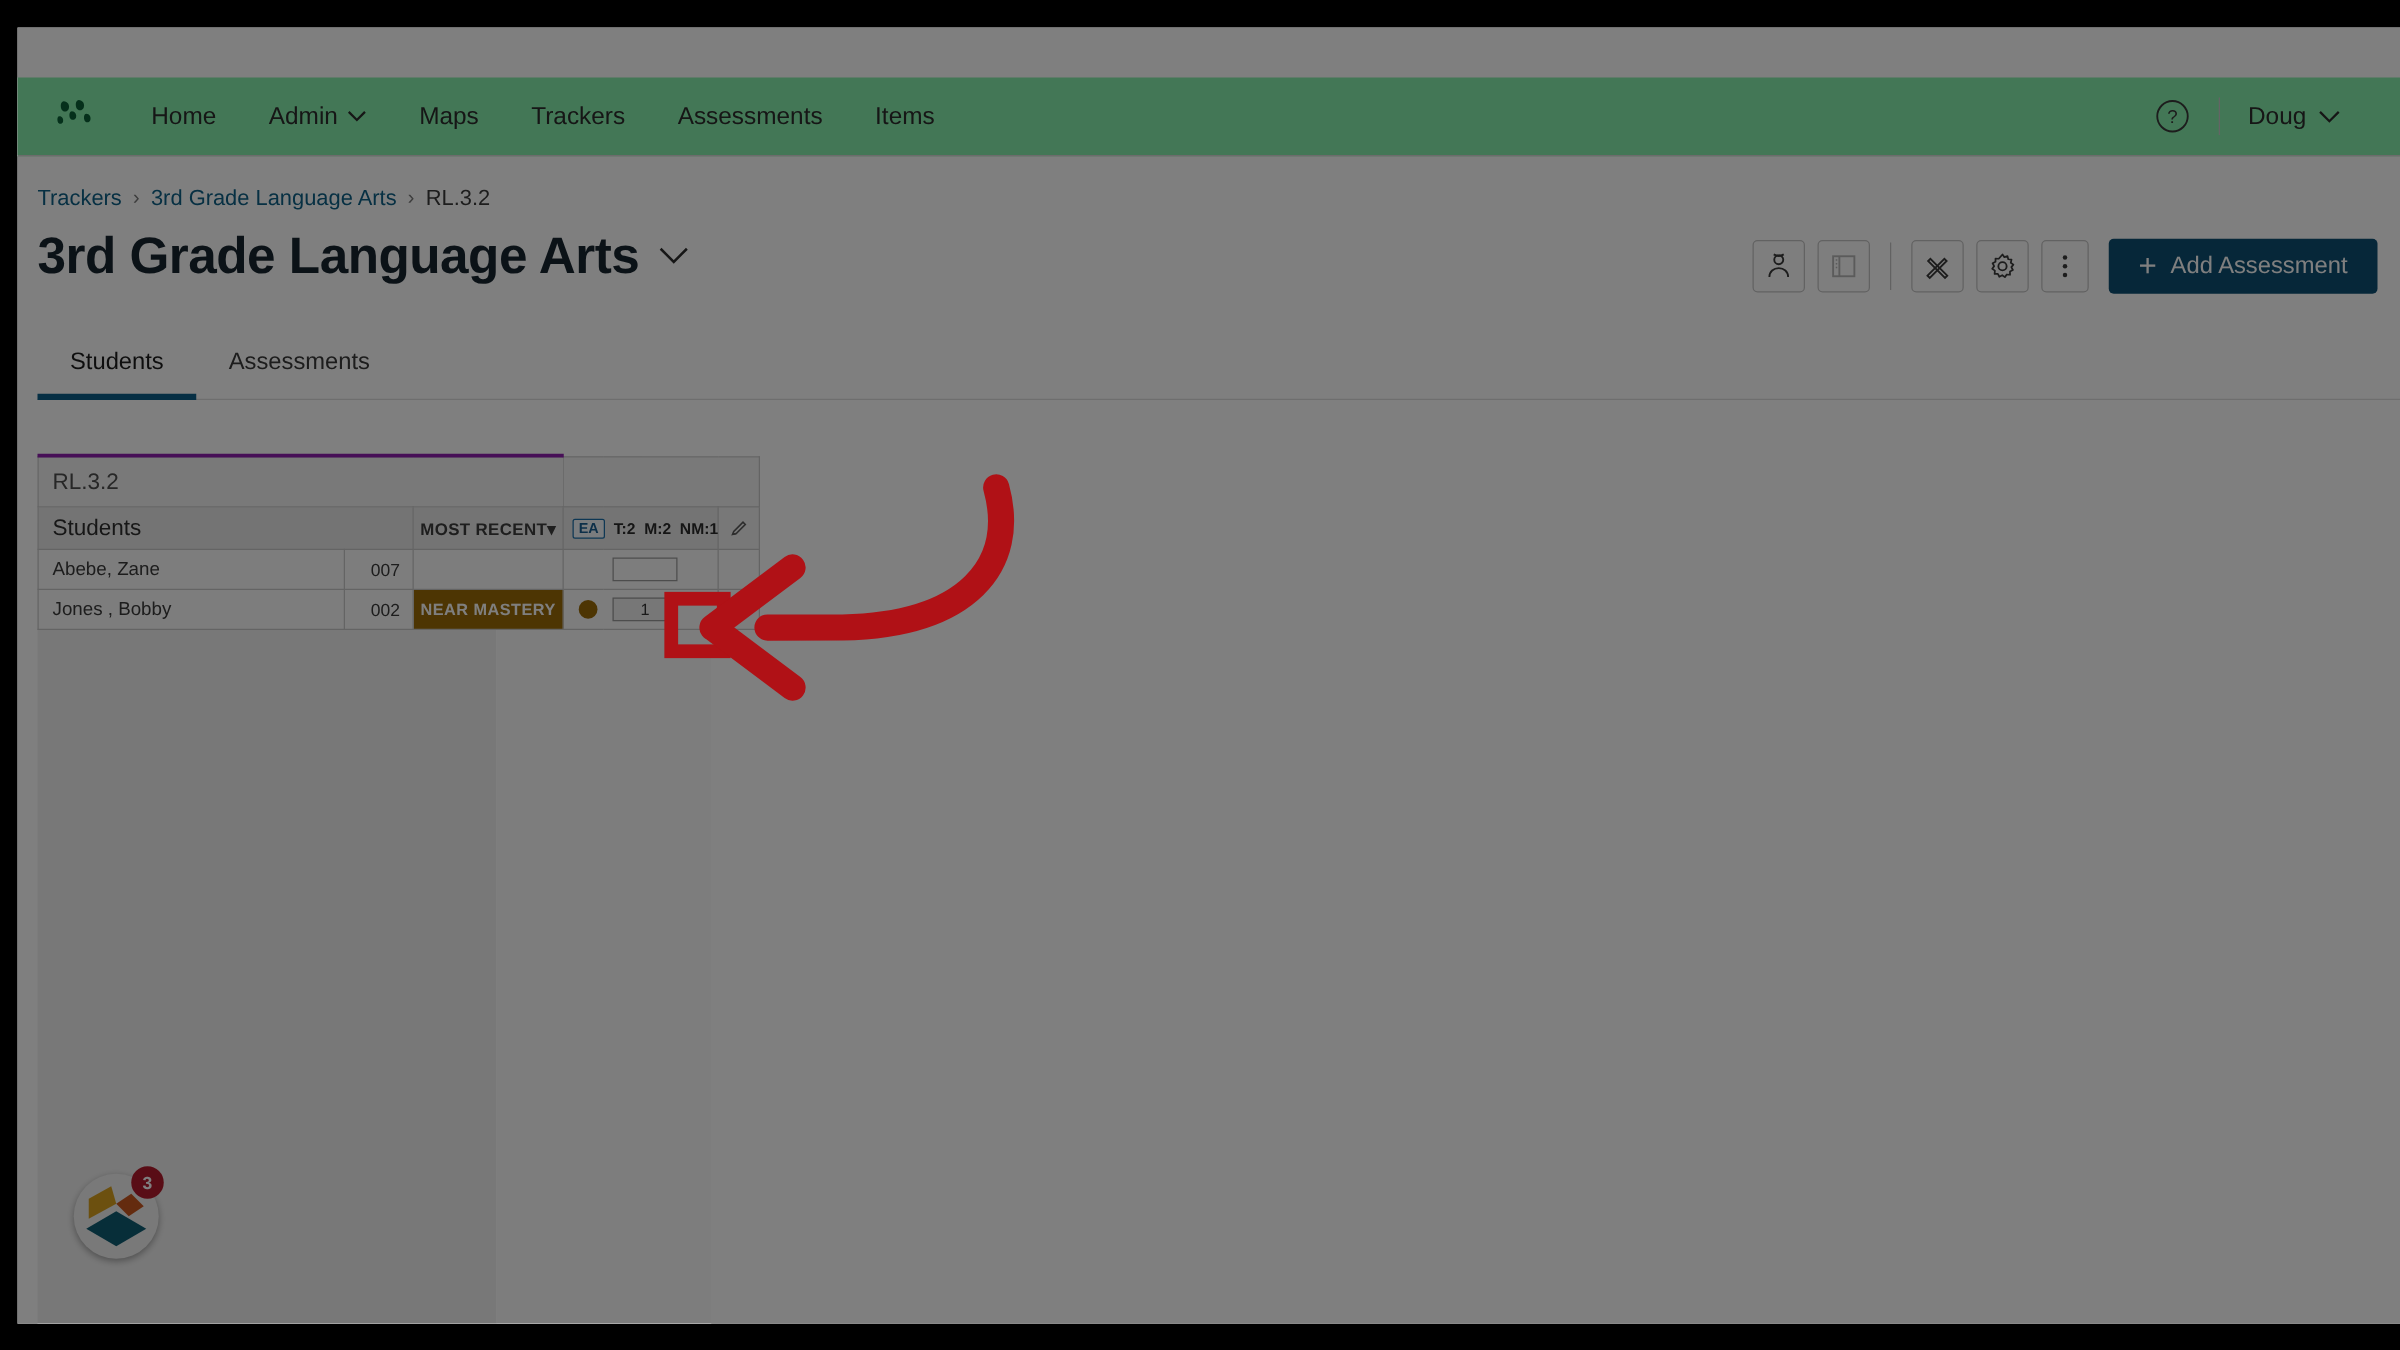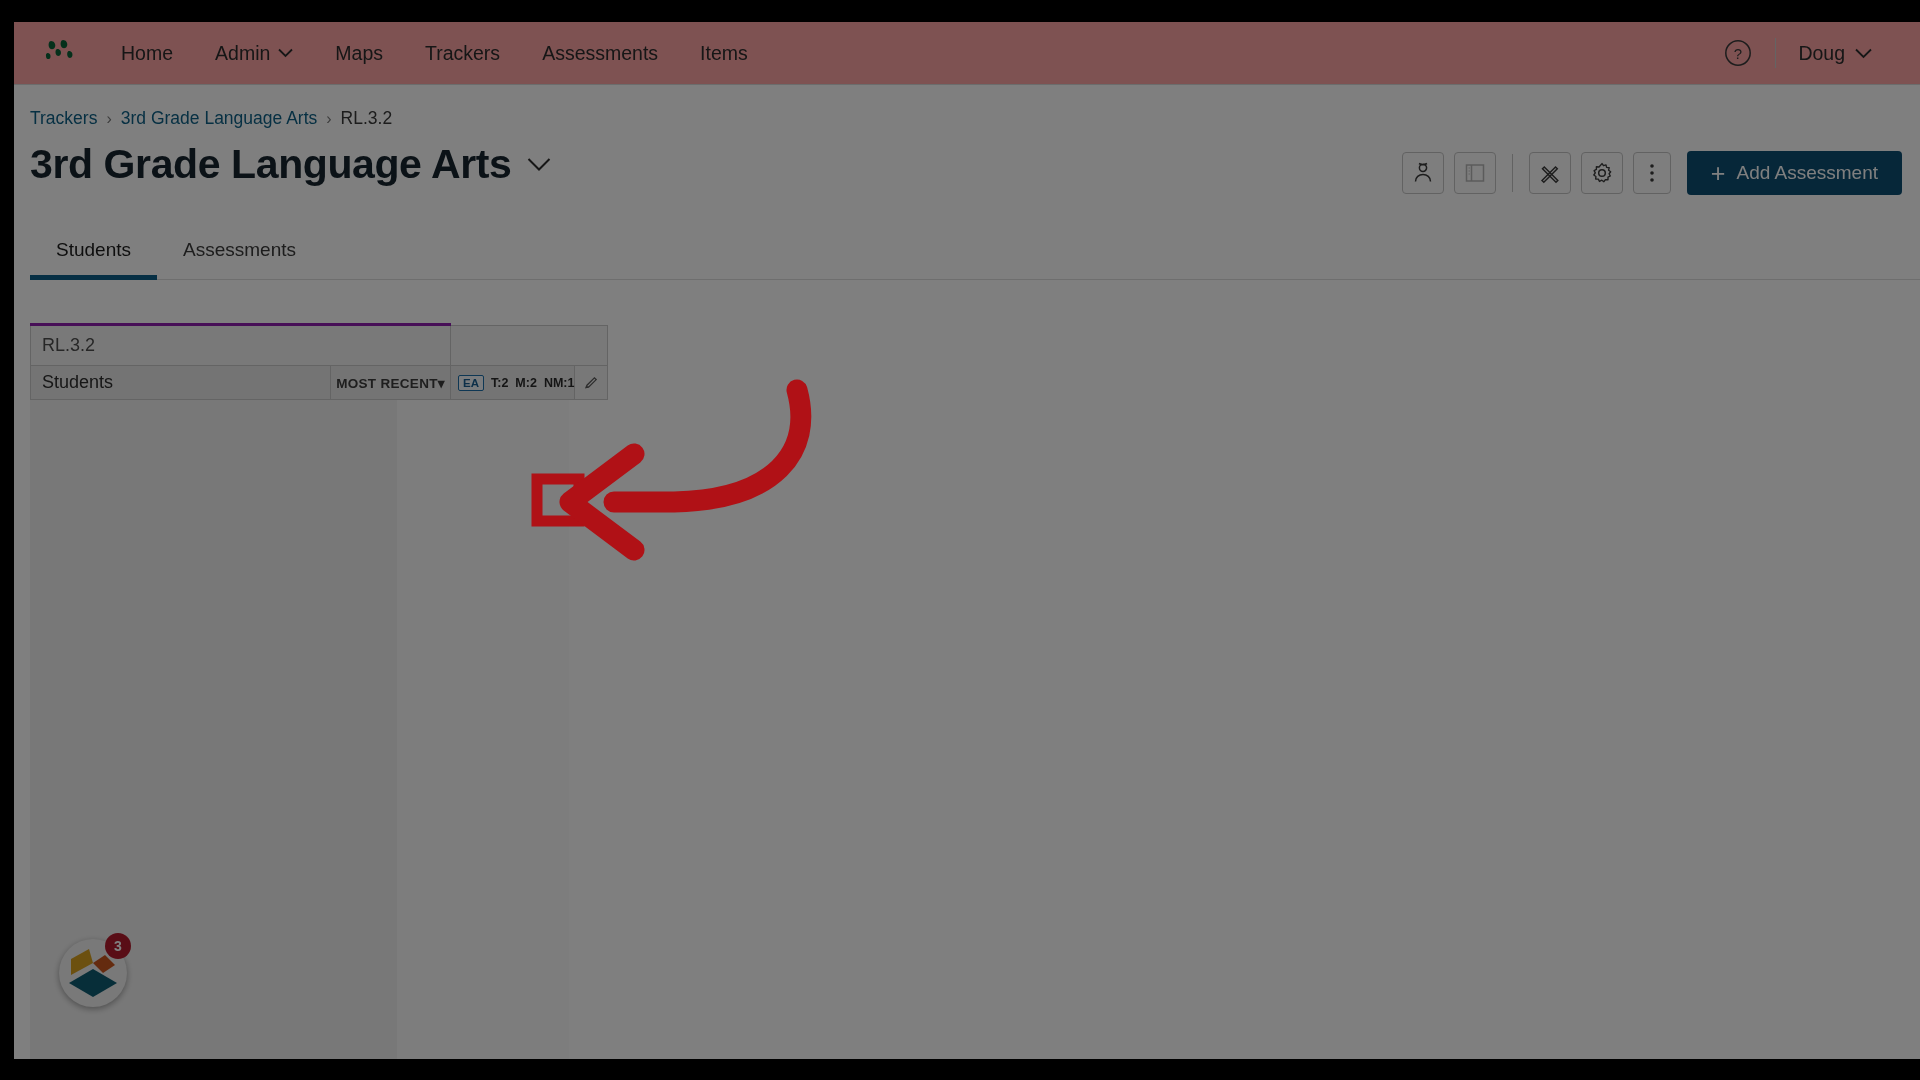--- a/index.html
+++ b/index.html
@@ -38,25 +38,26 @@
     inset: 0;
     background: rgba(0,0,0,0.50);
     pointer-events: none;
     z-index: 60;
   }
 
   
   .topnav {
     position: relative;
     height: 63px;
-    background: #fca5a5;
+    background: #86efac;
     border-bottom: 1px solid #d8d8d8;
     display: flex;
     align-items: center;
     padding: 0 24px 0 16px;
+    margin-top: 40px;
   }
   .brand-logo {
     width: 34px; height: 30px;
     position: relative;
     margin-right: 22px;
     margin-left: 14px;
   }
   .brand-logo svg { display:block; }
 
   .nav-items { display: flex; align-items: center; gap: 0; }
@@ -574,22 +575,46 @@
           <th class="col-edit">
             <div class="edit-pencil">
               <svg width="15" height="15" viewBox="0 0 15 15">
                 <path d="M2 12.6 L3 10.2 L10.4 2.8 L12.2 4.6 L4.8 12 Z" fill="none" stroke="#5a5a5a" stroke-width="1.3"></path>
                 <line x1="2.2" y1="12.4" x2="4.6" y2="11.8" stroke="#5a5a5a" stroke-width="1.3"></line>
               </svg>
             </div>
           </th>
         </tr>
 
-
-
+        <tr>
+          <td class="cell-name">Abebe, Zane</td>
+          <td class="cell-id">007</td>
+          <td class="cell-recent"></td>
+          <td class="cell-score" colspan="2">
+            <div class="score-inner">
+              <span class="mastery-dot empty"></span>
+              <span class="score-box blank"></span>
+            </div>
+          </td>
+          <td class="cell-pad"></td>
+        </tr>
+
+
+        <tr>
+          <td class="cell-name">Jones , Bobby</td>
+          <td class="cell-id">002</td>
+          <td class="cell-recent near-mastery">NEAR MASTERY</td>
+          <td class="cell-score" colspan="2">
+            <div class="score-inner">
+              <span class="mastery-dot"></span>
+              <span class="score-box">1</span>
+            </div>
+          </td>
+          <td class="cell-pad"></td>
+        </tr>
       </tbody>
         </table>
     </div>
 
     <div class="float-widget">
       <div class="fw-circle">
         <svg width="68" height="68" viewBox="0 0 68 68">
           <polygon points="34,24 12,36 12,20 30,10" fill="#d8a11f"></polygon>
           <polygon points="34,24 46,16 56,26 44,34" fill="#c9561f"></polygon>
           <polygon points="34,30 58,44 34,58 10,44" fill="#0f5c72"></polygon>

